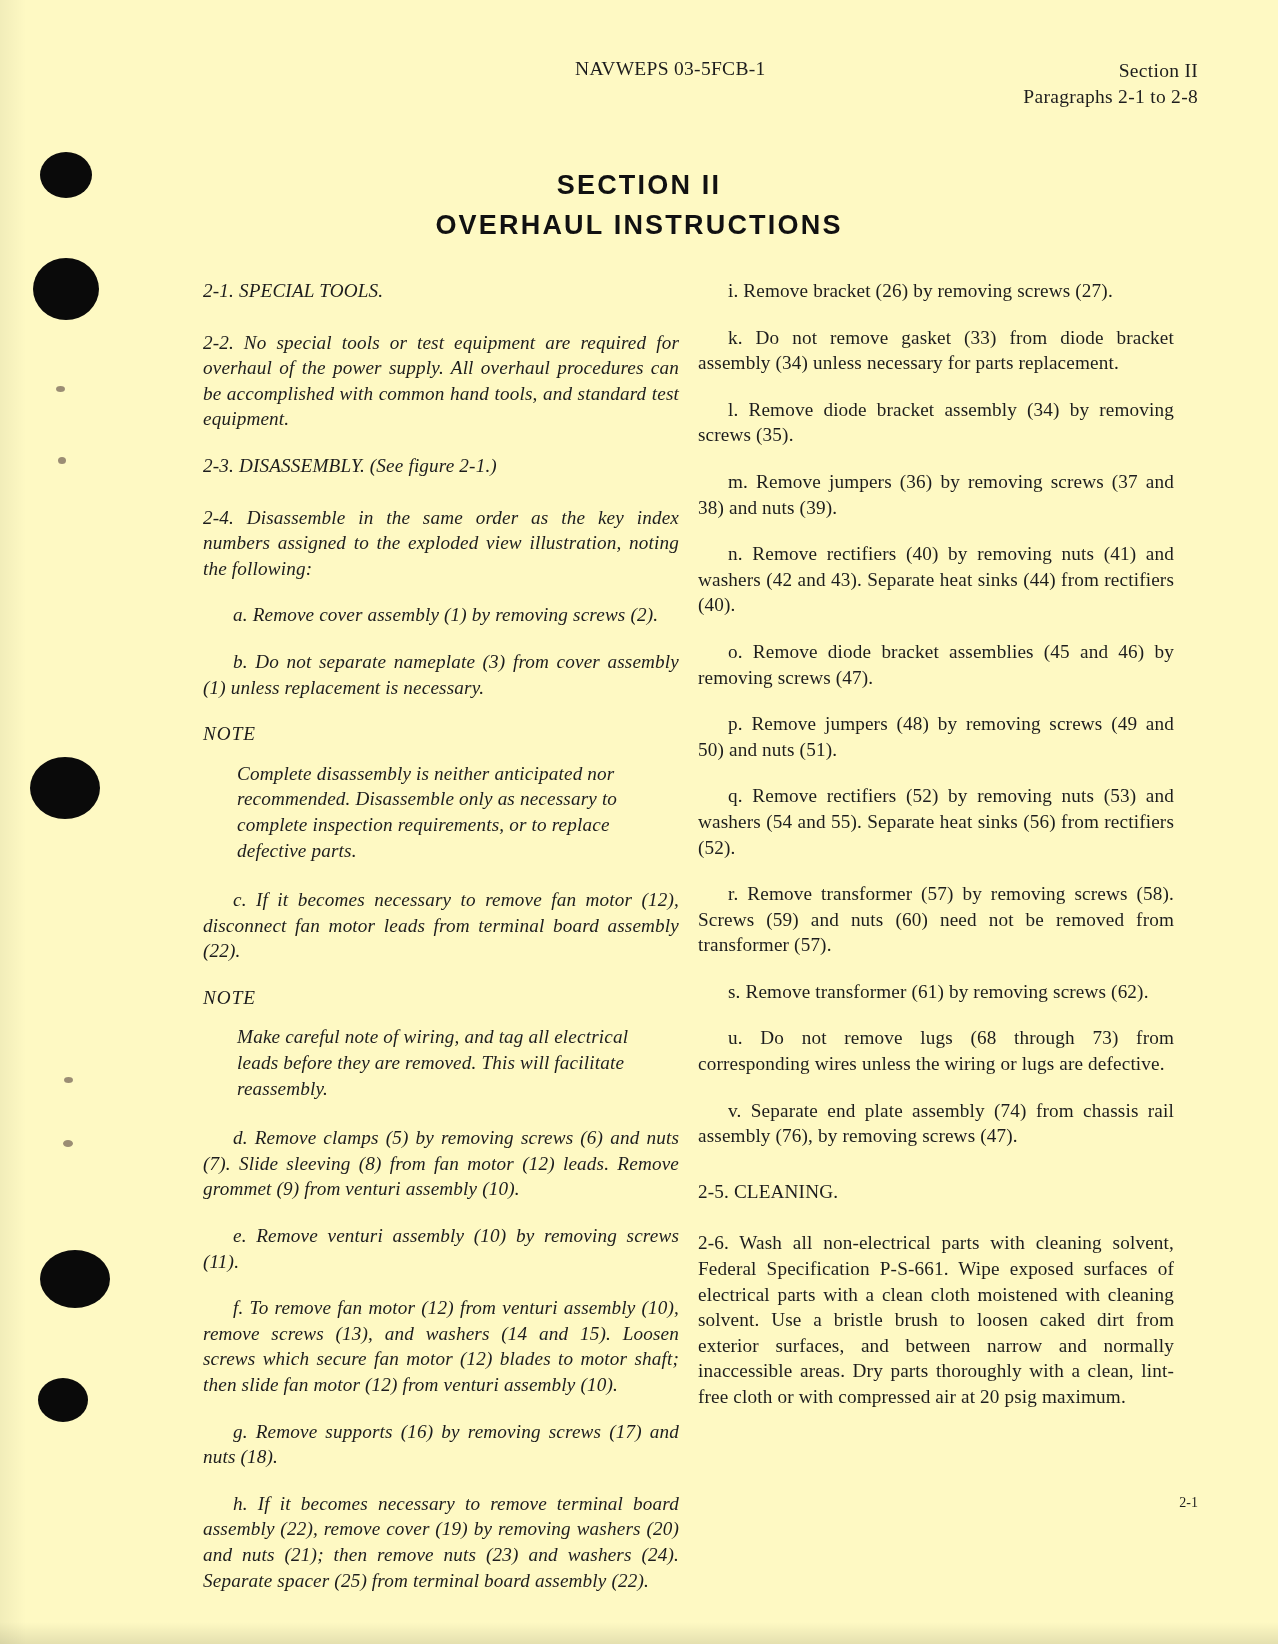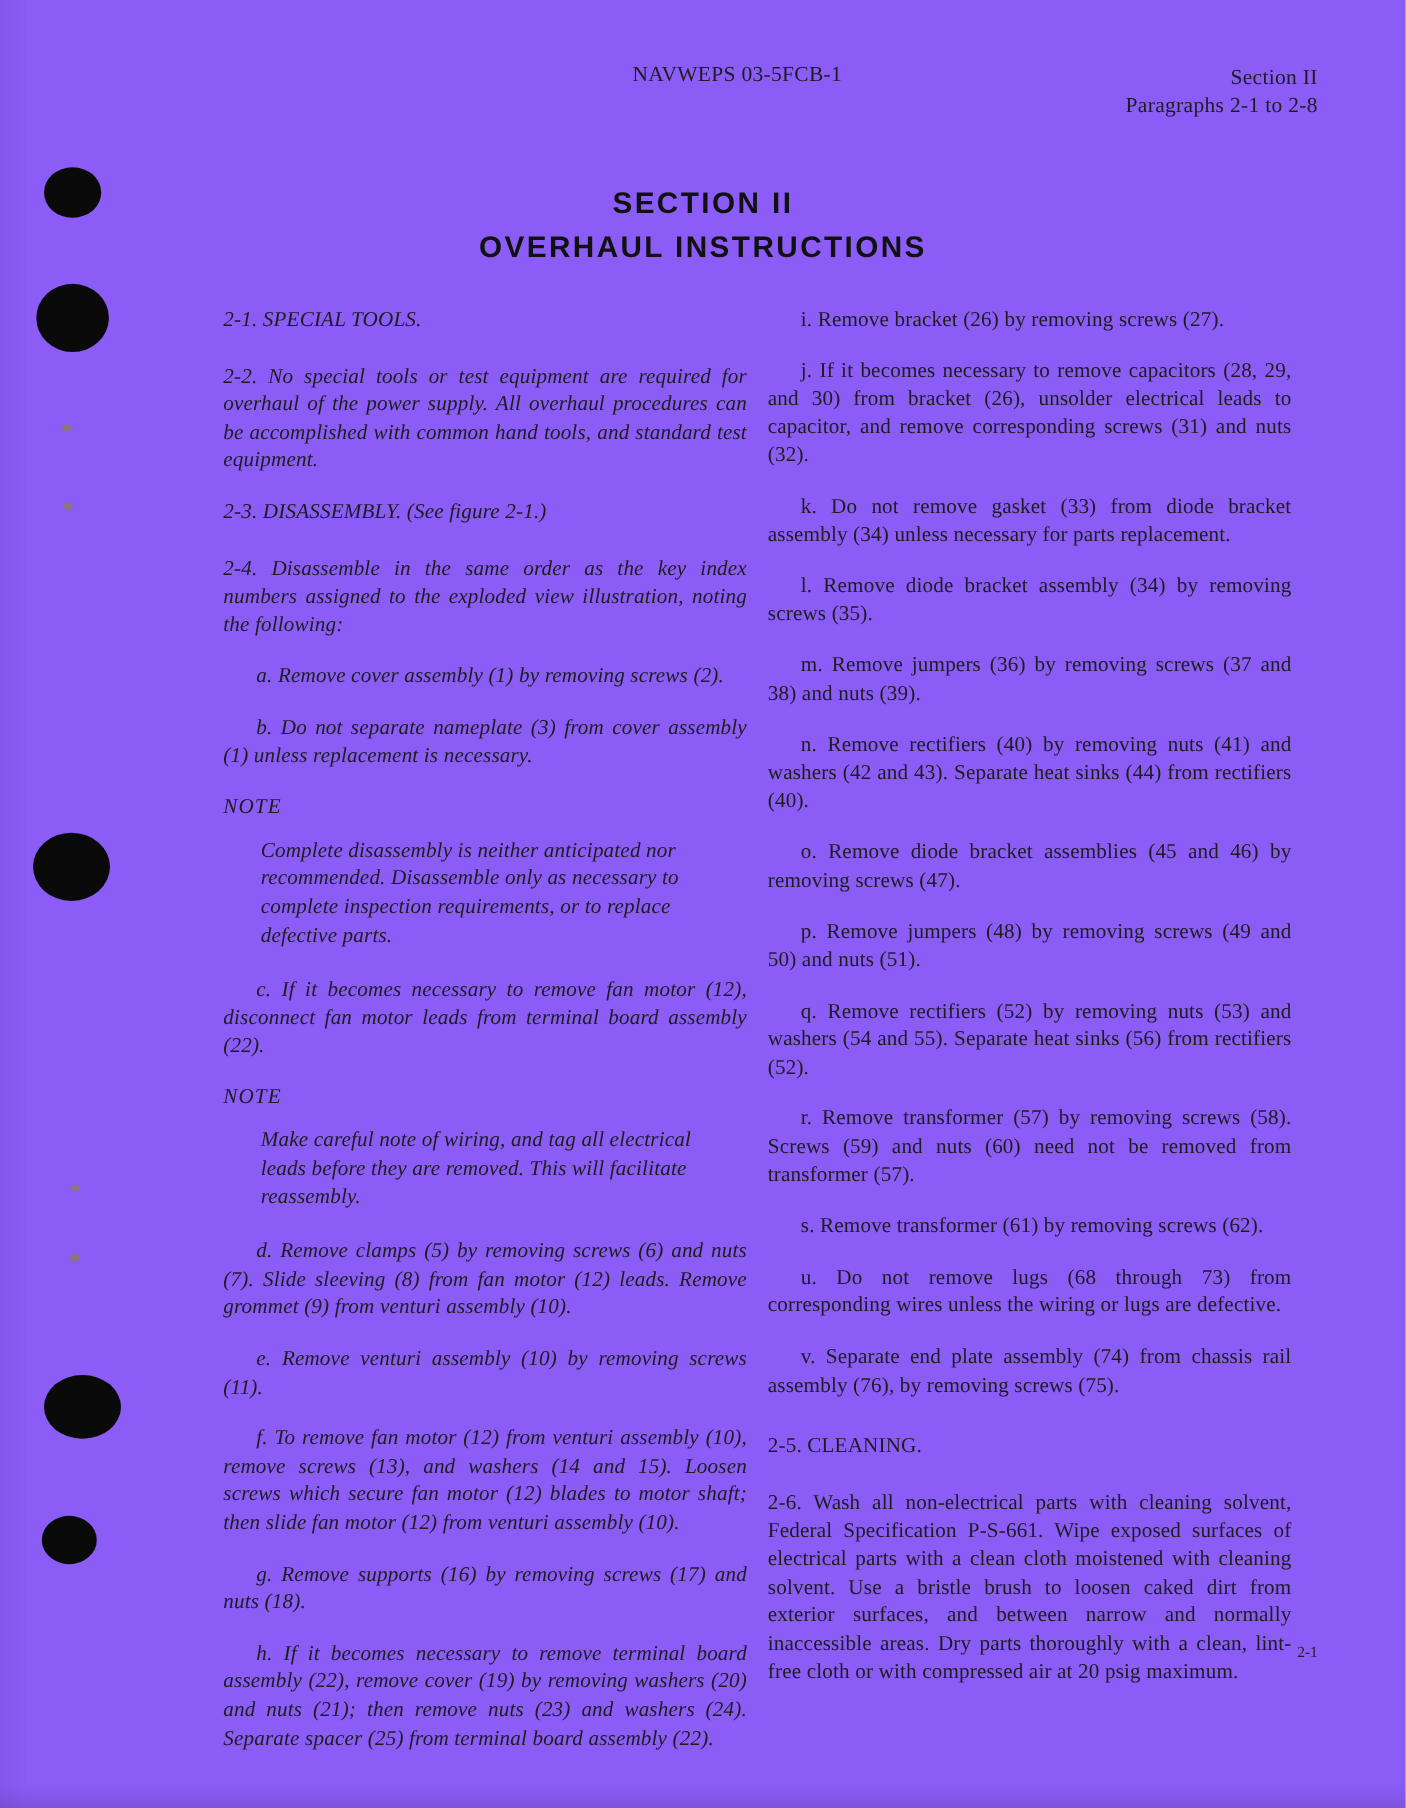--- a/index.html
+++ b/index.html
@@ -8,21 +8,21 @@
     background: #ffffff;
   }
   body {
     font-family: "Liberation Serif", "DejaVu Serif", serif;
     color: #1d1d1d;
   }
   .page {
     position: relative;
     width: 1278px;
     height: 1644px;
-    background: #8b5cf6;
+    background: #fef9c3;
     overflow: hidden;
   }
 
   
   .punch {
     position: absolute;
     background: #0a0a0a;
     border-radius: 50%;
     z-index: 5;
   }
@@ -211,32 +211,31 @@
 
       <p class="item">d. Remove clamps (5) by removing screws (6) and nuts (7). Slide sleeving (8) from fan motor (12) leads. Remove grommet (9) from venturi assembly (10).</p>
       <p class="item">e. Remove venturi assembly (10) by removing screws (11).</p>
       <p class="item">f. To remove fan motor (12) from venturi assembly (10), remove screws (13), and washers (14 and 15). Loosen screws which secure fan motor (12) blades to motor shaft; then slide fan motor (12) from venturi assembly (10).</p>
       <p class="item">g. Remove supports (16) by removing screws (17) and nuts (18).</p>
       <p class="item">h. If it becomes necessary to remove terminal board assembly (22), remove cover (19) by removing washers (20) and nuts (21); then remove nuts (23) and washers (24). Separate spacer (25) from terminal board assembly (22).</p>
     </div>
 
     <div class="col col-right">
       <p class="item">i. Remove bracket (26) by removing screws (27).</p>
-      <p class="item">j. If it becomes necessary to remove capacitors (28, 29, and 30) from bracket (26), unsolder electrical leads to capacitor, and remove corresponding screws (31) and nuts (32).</p>
       <p class="item">k. Do not remove gasket (33) from diode bracket assembly (34) unless necessary for parts replacement.</p>
       <p class="item">l. Remove diode bracket assembly (34) by removing screws (35).</p>
       <p class="item">m. Remove jumpers (36) by removing screws (37 and 38) and nuts (39).</p>
       <p class="item">n. Remove rectifiers (40) by removing nuts (41) and washers (42 and 43). Separate heat sinks (44) from rectifiers (40).</p>
       <p class="item">o. Remove diode bracket assemblies (45 and 46) by removing screws (47).</p>
       <p class="item">p. Remove jumpers (48) by removing screws (49 and 50) and nuts (51).</p>
       <p class="item">q. Remove rectifiers (52) by removing nuts (53) and washers (54 and 55). Separate heat sinks (56) from rectifiers (52).</p>
       <p class="item">r. Remove transformer (57) by removing screws (58). Screws (59) and nuts (60) need not be removed from transformer (57).</p>
       <p class="item">s. Remove transformer (61) by removing screws (62).</p>
       <p class="item">u. Do not remove lugs (68 through 73) from corresponding wires unless the wiring or lugs are defective.</p>
-      <p class="item gapbig">v. Separate end plate assembly (74) from chassis rail assembly (76), by removing screws (75).</p>
+      <p class="item gapbig">v. Separate end plate assembly (74) from chassis rail assembly (76), by removing screws (47).</p>
       <p class="head">2-5. CLEANING.</p>
       <p>2-6. Wash all non-electrical parts with cleaning solvent, Federal Specification P-S-661. Wipe exposed surfaces of electrical parts with a clean cloth moistened with cleaning solvent. Use a bristle brush to loosen caked dirt from exterior surfaces, and between narrow and normally inaccessible areas. Dry parts thoroughly with a clean, lint-free cloth or with compressed air at 20 psig maximum.</p>
     </div>
 
   </div>
 
   <div class="folio">2-1</div>
 
 </div>
 

